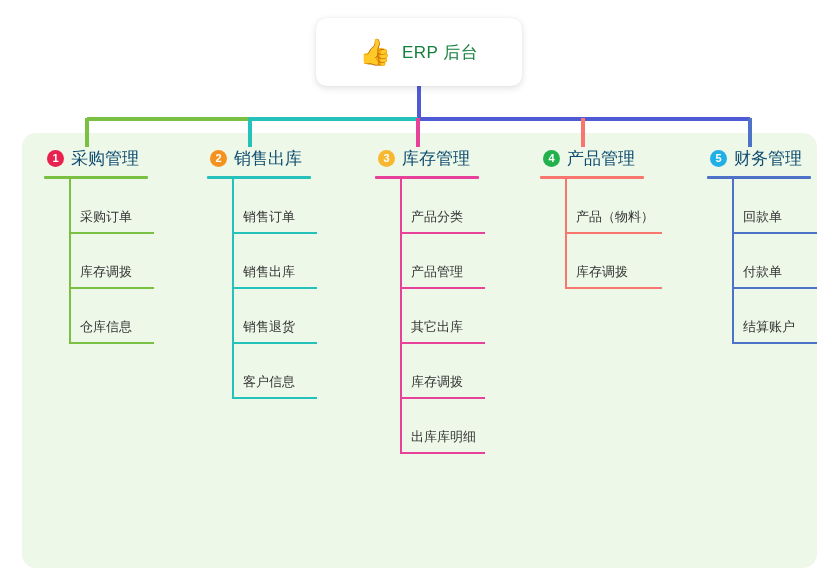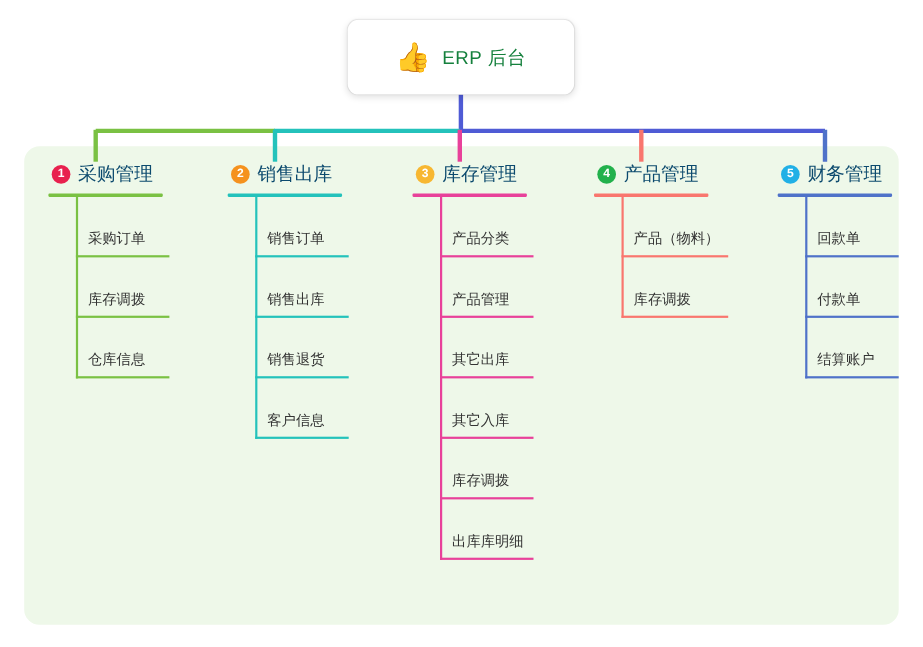--- a/index.html
+++ b/index.html
@@ -232,24 +232,20 @@
           </div>
           <div class="leaf">
             <span class="leaf-label">产品管理</span>
             <div class="leaf-rule" style="background: rgb(232, 65, 154); width: 85px;"></div>
           </div>
           <div class="leaf">
             <span class="leaf-label">其它出库</span>
             <div class="leaf-rule" style="background: rgb(232, 65, 154); width: 85px;"></div>
           </div>
           <div class="leaf">
-            <span class="leaf-label">其它入库</span>
-            <div class="leaf-rule" style="background: rgb(232, 65, 154); width: 85px;"></div>
-          </div>
-          <div class="leaf">
             <span class="leaf-label">库存调拨</span>
             <div class="leaf-rule" style="background: rgb(232, 65, 154); width: 85px;"></div>
           </div>
           <div class="leaf">
             <span class="leaf-label">出库库明细</span>
             <div class="leaf-rule" style="background: rgb(232, 65, 154); width: 85px;"></div>
           </div>
         </div>
       </div>
       <div class="column" style="left: 540px; width: 150px;">

